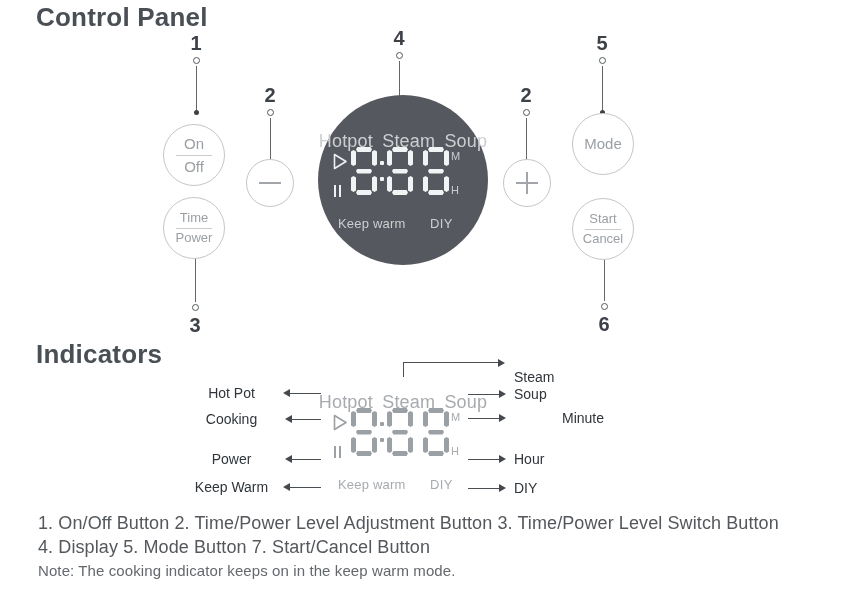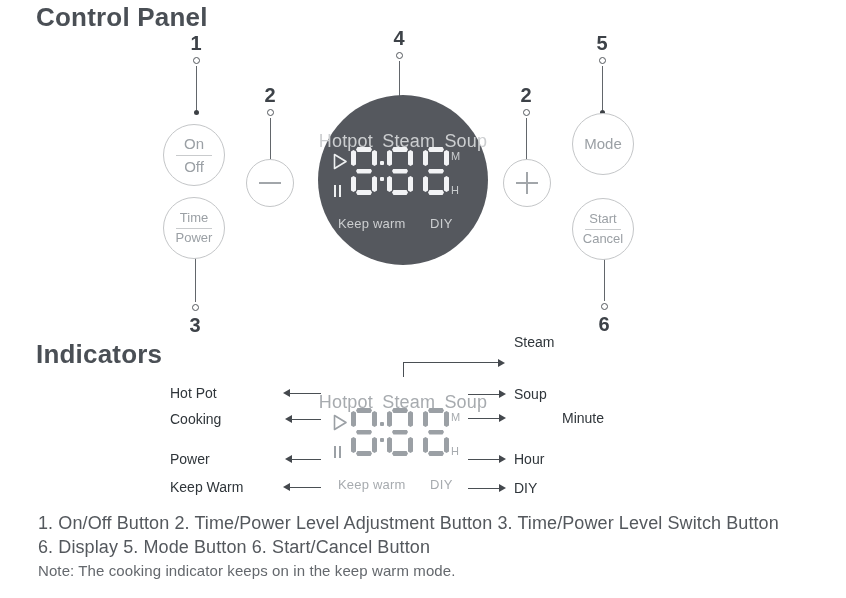--- a/index.html
+++ b/index.html
@@ -70,21 +70,21 @@
   .disp-keepwarm{position:absolute;left:20px;top:121px;font-size:13px;color:#ccced0;letter-spacing:.2px;}
   .disp-diy{position:absolute;left:112px;top:121px;font-size:13px;color:#ccced0;letter-spacing:.4px;}
   
   .replica .disp-modes{color:#a7abaf;}
   .replica .disp-digits{color:#9ba0a5;}
   .replica .disp-play,.replica .disp-pause{color:#9ba0a5;}
   .replica .disp-m,.replica .disp-h{color:#a7abaf;}
   .replica .disp-keepwarm,.replica .disp-diy{color:#a7abaf;}
   
   .ind-label{position:absolute;font-size:14px;color:#2f353a;line-height:18px;}
-  .ind-label.left{left:170px;width:107px;text-align:left;}
+  .ind-label.left{left:178px;width:107px;text-align:center;}
   .ind-label.right{left:514px;text-align:left;}
   .hline{position:absolute;height:1px;background:#4a4f54;}
   .vline{position:absolute;width:1px;background:#4a4f54;}
   .ah{position:absolute;width:0;height:0;border-top:4px solid transparent;border-bottom:4px solid transparent;}
   .ah-l{border-right:7px solid #44484d;}
   .ah-r{border-left:7px solid #44484d;}
   
   .legend{position:absolute;left:38px;top:511px;width:795px;}
   .legend p{margin:0;font-size:18px;color:#54585d;line-height:24px;letter-spacing:.1px;}
   .legend p.note{font-size:15px;color:#64686d;line-height:22px;margin-top:1px;}
@@ -295,38 +295,38 @@
     <span class="ah ah-l" style="left:285px;top:455px;"></span>
     <span class="hline" style="left:291px;top:458.5px;width:30px;"></span>
 
     <div class="ind-label left" style="top:478px;">Keep Warm</div>
     <span class="ah ah-l" style="left:283px;top:483px;"></span>
     <span class="hline" style="left:289px;top:486.5px;width:32px;"></span>
 
     <span class="vline" style="left:403px;top:362px;height:15px;"></span>
     <span class="hline" style="left:403px;top:362px;width:95px;"></span>
     <span class="ah ah-r" style="left:498px;top:358.5px;"></span>
-    <div class="ind-label right" style="top:333px;">Steam</div>
+    <div class="ind-label right" style="top:368px;">Steam</div>
 
     <span class="hline" style="left:468px;top:393.5px;width:31px;"></span>
     <span class="ah ah-r" style="left:499px;top:390px;"></span>
     <div class="ind-label right" style="top:385px;">Soup</div>
 
     <span class="hline" style="left:468px;top:417.5px;width:31px;"></span>
     <span class="ah ah-r" style="left:499px;top:414px;"></span>
     <div class="ind-label right" style="top:409px;margin-left:48px;">Minute</div>
 
     <span class="hline" style="left:468px;top:458.5px;width:31px;"></span>
     <span class="ah ah-r" style="left:499px;top:455px;"></span>
     <div class="ind-label right" style="top:450px;">Hour</div>
 
     <span class="hline" style="left:468px;top:487.5px;width:31px;"></span>
     <span class="ah ah-r" style="left:499px;top:484px;"></span>
     <div class="ind-label right" style="top:479px;">DIY</div>
   </section>
 
   <div class="legend">
     <p>1. On/Off Button 2. Time/Power Level Adjustment Button 3. Time/Power Level Switch Button</p>
-    <p>6. Display 5. Mode Button 6. Start/Cancel Button</p>
+    <p>4. Display 5. Mode Button 7. Start/Cancel Button</p>
     <p class="note">Note: The cooking indicator keeps on in the keep warm mode.</p>
   </div>
 
 </div>
 
 </body></html>

